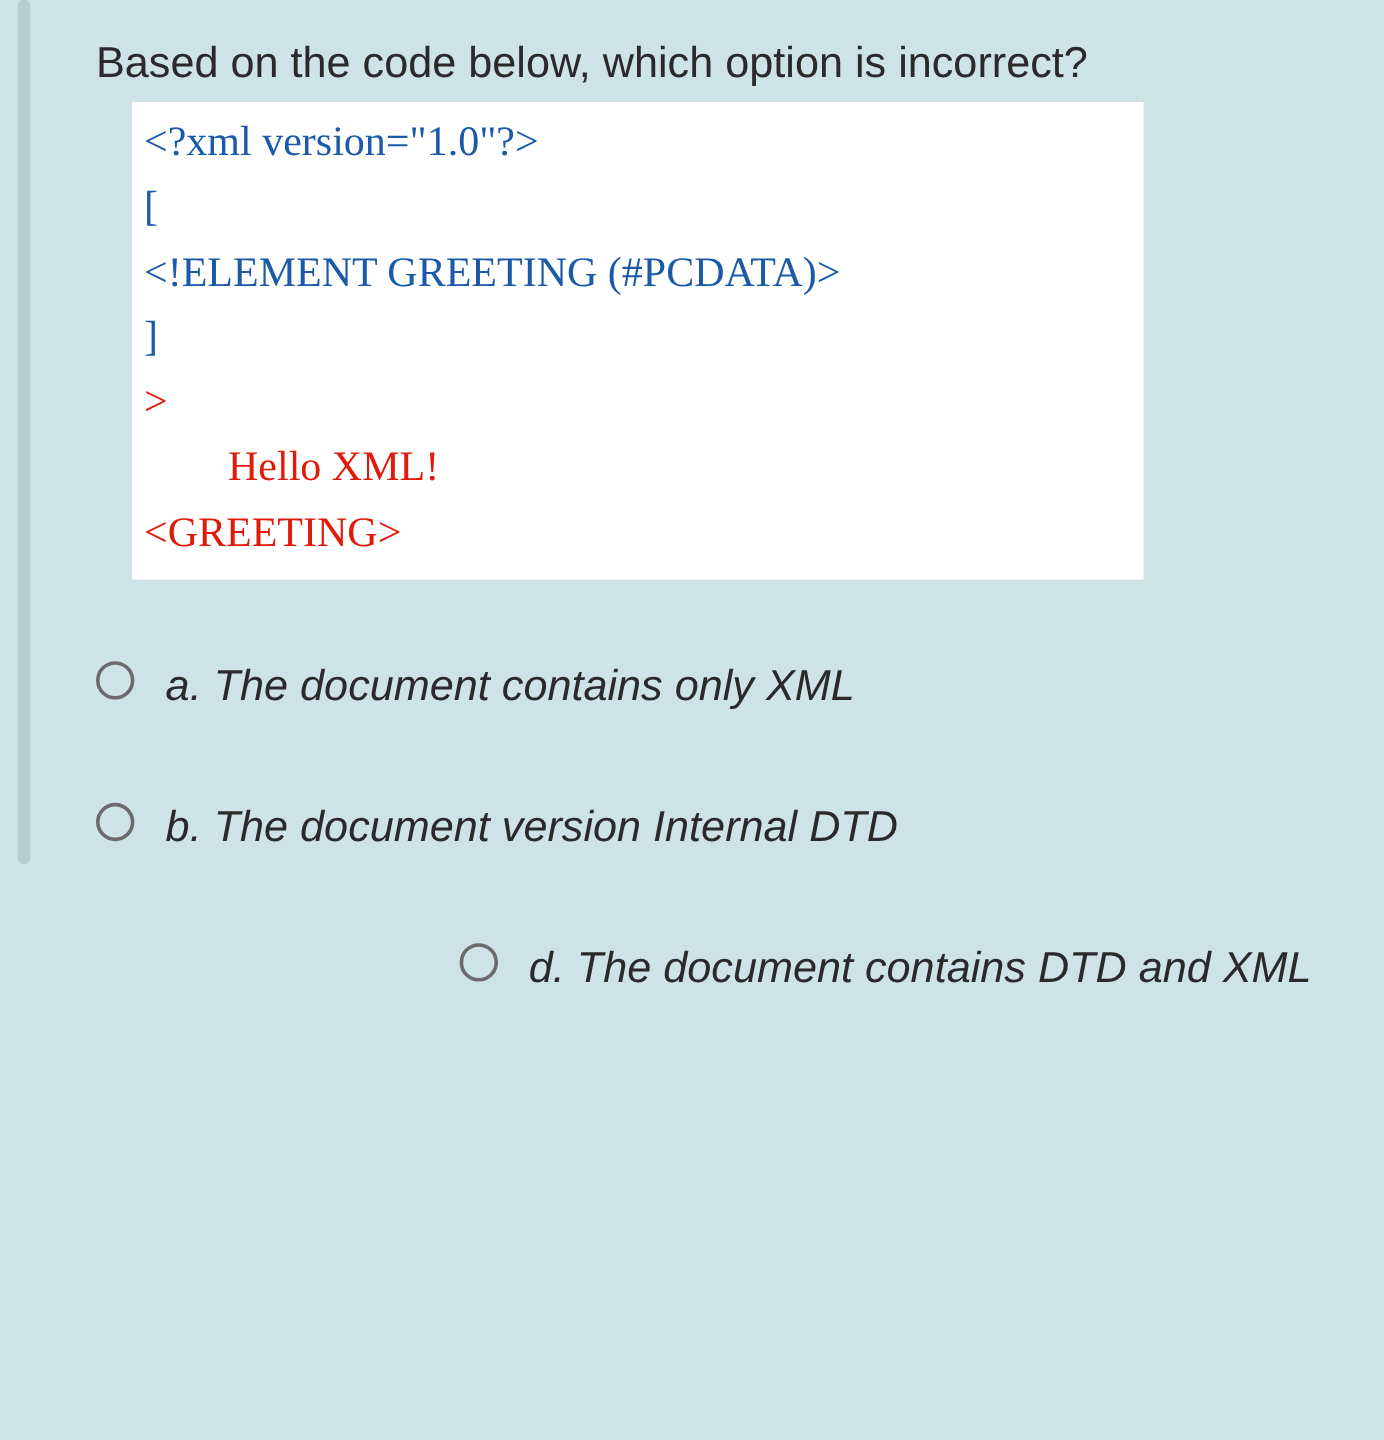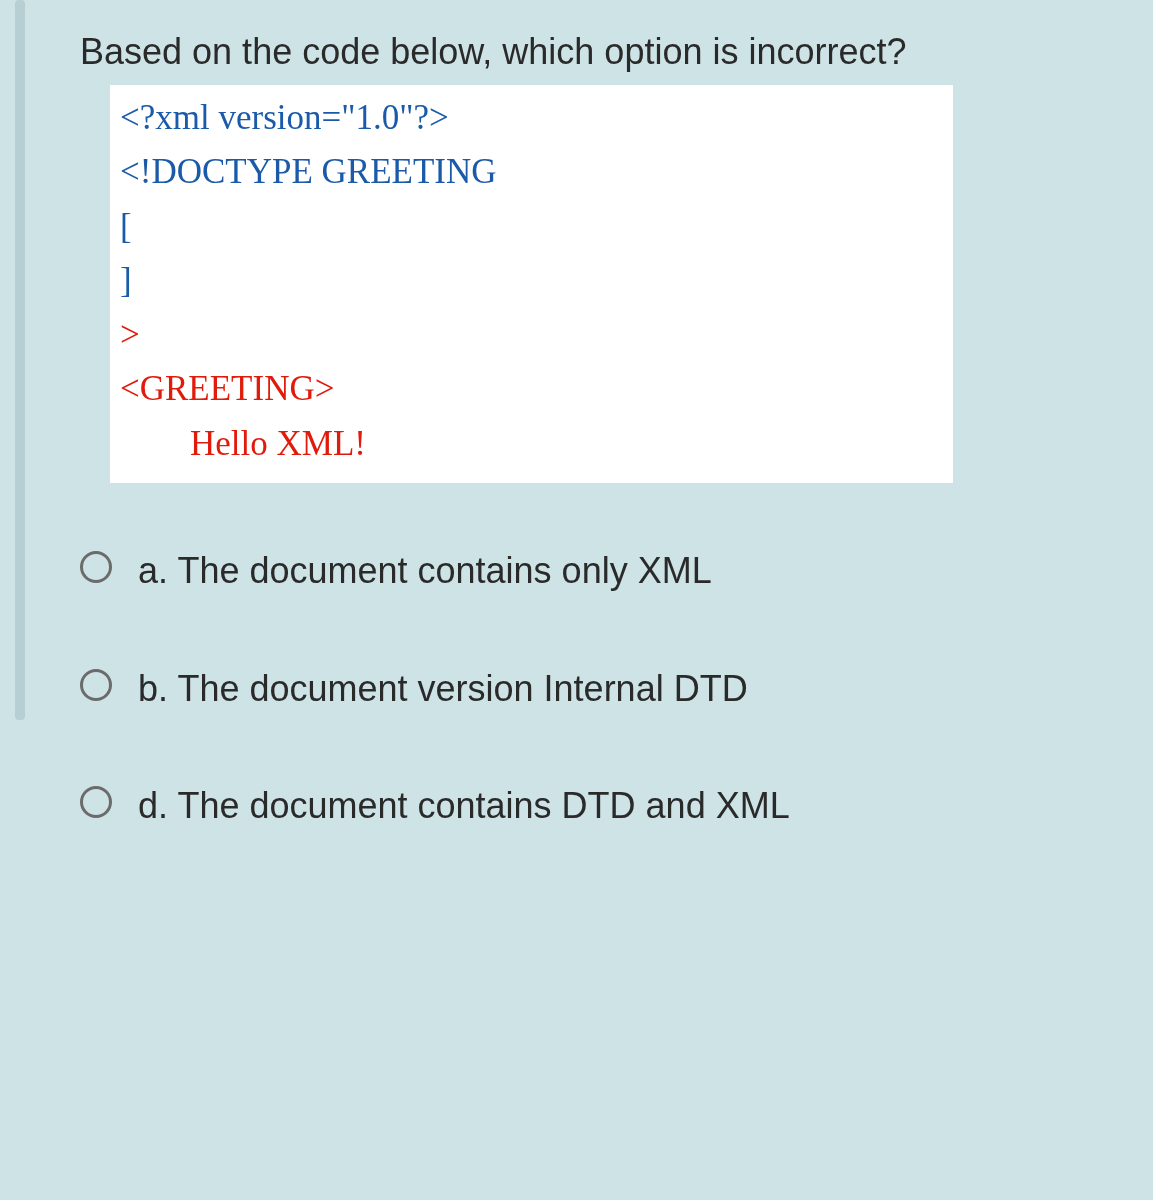--- a/index.html
+++ b/index.html
@@ -47,20 +47,21 @@
   .indent { padding-left: 70px; }
   .options {
     margin-top: 60px;
   }
   .option {
     display: flex;
     align-items: flex-start;
     margin-bottom: 62px;
     font-size: 36px;
     color: #2a2a2a;
+    font-style: italic;
   }
   .radio {
     width: 26px;
     height: 26px;
     border: 3px solid #6b6b6b;
     border-radius: 50%;
     flex-shrink: 0;
     margin-top: 8px;
     margin-right: 26px;
     background: #fff0;
@@ -84,26 +85,26 @@
 <body>
 
 <div class="outer">
   <div class="left-bar"></div>
   <div class="content">
 
     <div class="question-text">Based on the code below, which option is incorrect?</div>
 
     <div class="code-box">
       <div class="blue">&lt;?xml version="1.0"?&gt;</div>
-      <div class="blue">&lt;!DOCTYPE GREETING</div>
       <div class="blue">[</div>
+      <div class="blue">&lt;!ELEMENT GREETING (#PCDATA)&gt;</div>
       <div class="blue">]</div>
       <div class="red">&gt;</div>
+      <div class="red indent">Hello XML!</div>
       <div class="red">&lt;GREETING&gt;</div>
-      <div class="red indent">Hello XML!</div>
     </div>
 
     <div class="options">
 
       <div class="option">
         <div class="radio"></div>
         <div class="option-text">
           <span class="letter">a.</span>
           <span> </span>
           <span class="option-body">The document contains only XML</span>
@@ -113,21 +114,21 @@
       <div class="option">
         <div class="radio"></div>
         <div class="option-text">
           <span class="letter">b.</span>
           <span> </span>
           <span class="option-body">The document version Internal DTD</span>
         </div>
       </div>
 
 
-      <div class="option" style="margin-bottom:12px;">
+      <div class="option" style="margin-bottom:12px;justify-content:flex-end;">
         <div class="radio"></div>
         <div class="option-text">
           <span class="letter">d.</span>
           <span> </span>
           <span class="option-body">The document contains DTD and XML</span>
         </div>
       </div>
 
     </div>
   </div>

